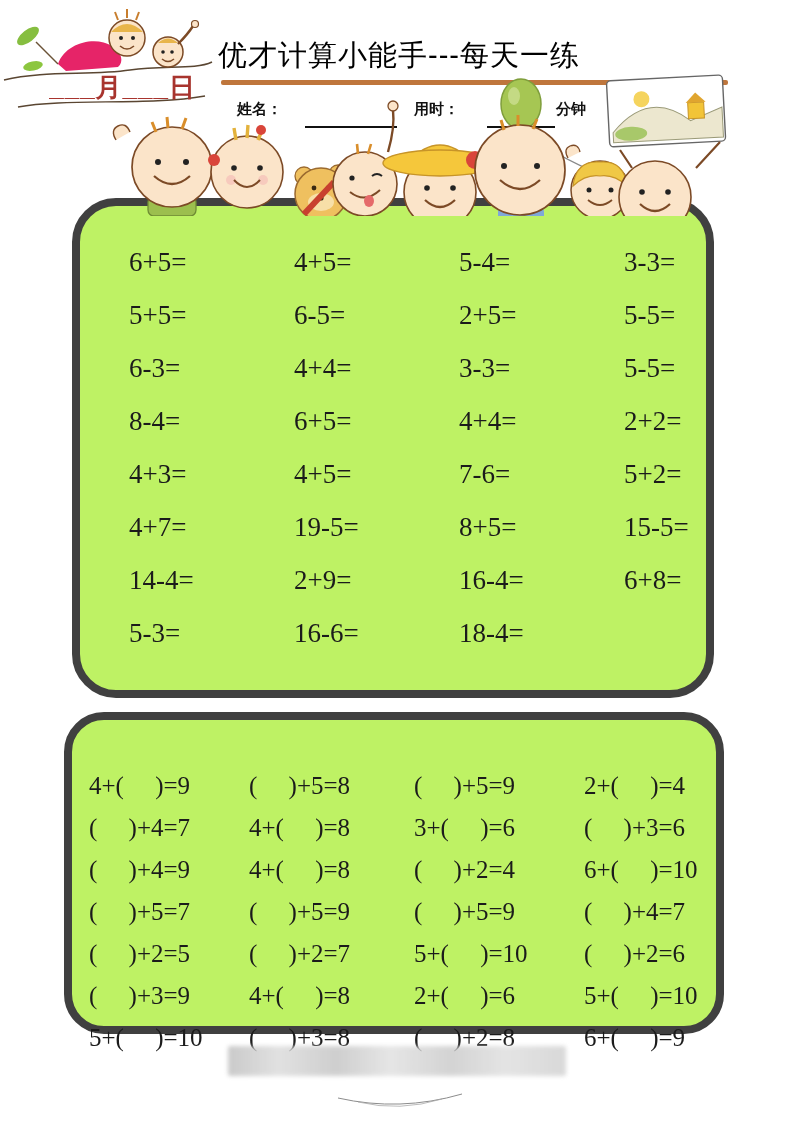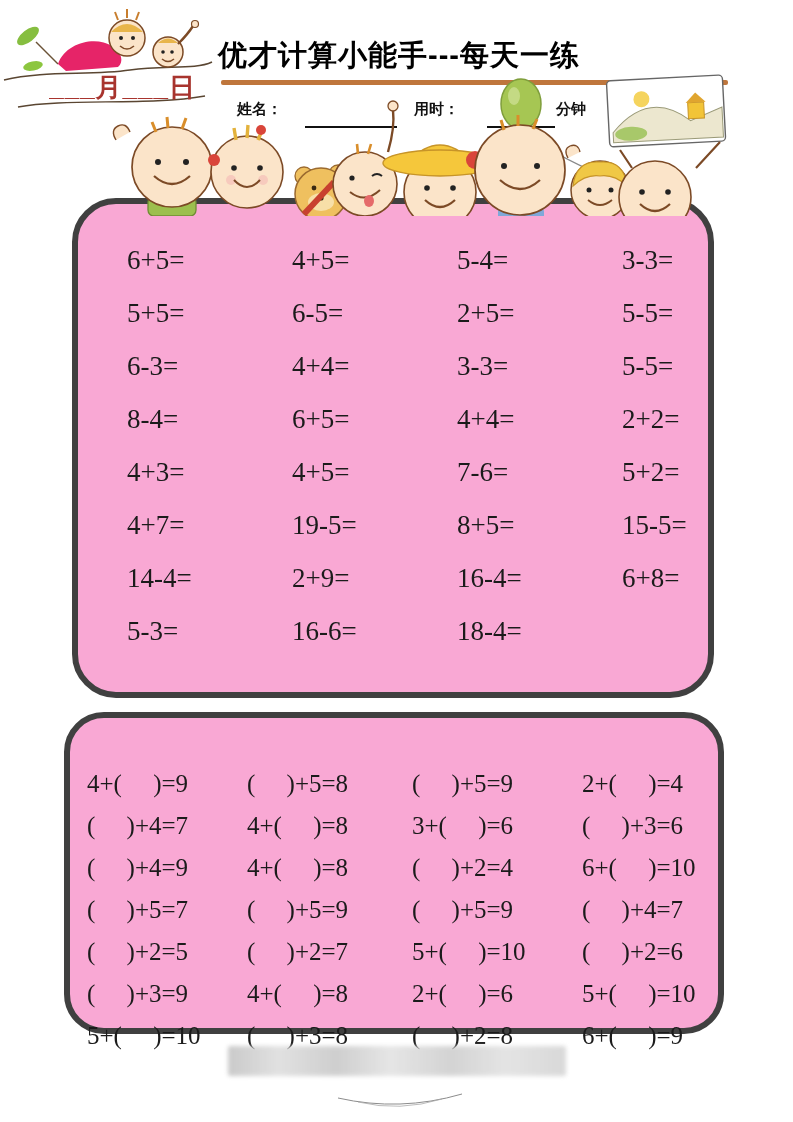--- a/index.html
+++ b/index.html
@@ -1,40 +1,40 @@
 <!DOCTYPE html>
 <html><head>
 <meta charset="utf-8">
 <style>
   * { margin:0; padding:0; box-sizing:border-box; }
   html,body { width:793px; height:1122px; overflow:hidden; background:#ffffff;
               font-family:"Liberation Sans", sans-serif; }
   .page { position:relative; width:793px; height:1122px; background:#fff; }
 
   
-  .title { position:absolute; left:218px; top:36px; font-size:29px; font-weight:bold;
+  .title { position:absolute; left:218px; top:36px; font-size:29px; font-weight:normal;
            color:#000; letter-spacing:1px; white-space:nowrap; }
   .title-underline { position:absolute; left:221px; top:80px; width:507px; height:5px;
            background:#bf763c; border-radius:2px; }
   .date-line { position:absolute; left:18px; top:70px; width:178px; text-align:right;
            font-size:26px; font-weight:bold; color:#a8342e; letter-spacing:1px; white-space:nowrap; }
   .hdr-label { position:absolute; top:100px; font-size:15px; font-weight:bold; color:#111; white-space:nowrap; }
   .name-label { left:237px; }
   .time-label { left:414px; }
   .unit-label { left:556px; }
   .blank { position:absolute; top:102px; height:26px; border-bottom:2.5px solid #111; }
   .name-blank { left:305px; width:92px; }
   .time-blank { left:487px; width:68px; }
 
   
   .branch-art { position:absolute; left:0; top:0; width:215px; height:115px; }
   .kids-art { position:absolute; left:90px; top:70px; width:650px; height:146px; z-index:3; }
 
   
-  .pbox { position:absolute; background:#f9a8d4; border:6px solid #404040; }
+  .pbox { position:absolute; background:#bef264; border:8px solid #404040; }
   .box1 { left:72px; top:198px; width:642px; height:500px; border-radius:44px; z-index:2; }
   .box2 { left:64px; top:712px; width:660px; height:322px; border-radius:40px; }
   .grid { display:grid; }
   .grid1 { padding:30px 0 0 49px; grid-template-columns:165px 165px 165px 1fr; grid-auto-rows:53px; }
   .grid2 { padding:26px 0 0 17px; grid-template-columns:160px 165px 170px 1fr; grid-auto-rows:42px;margin-top:19px; }
   .cell { font-family:"Liberation Serif","DejaVu Serif",serif; color:#1b1b1b;
           white-space:pre; display:flex; align-items:center; }
   .grid1 .cell { font-size:27px; }
   .grid2 .cell { font-size:25px; }
 

